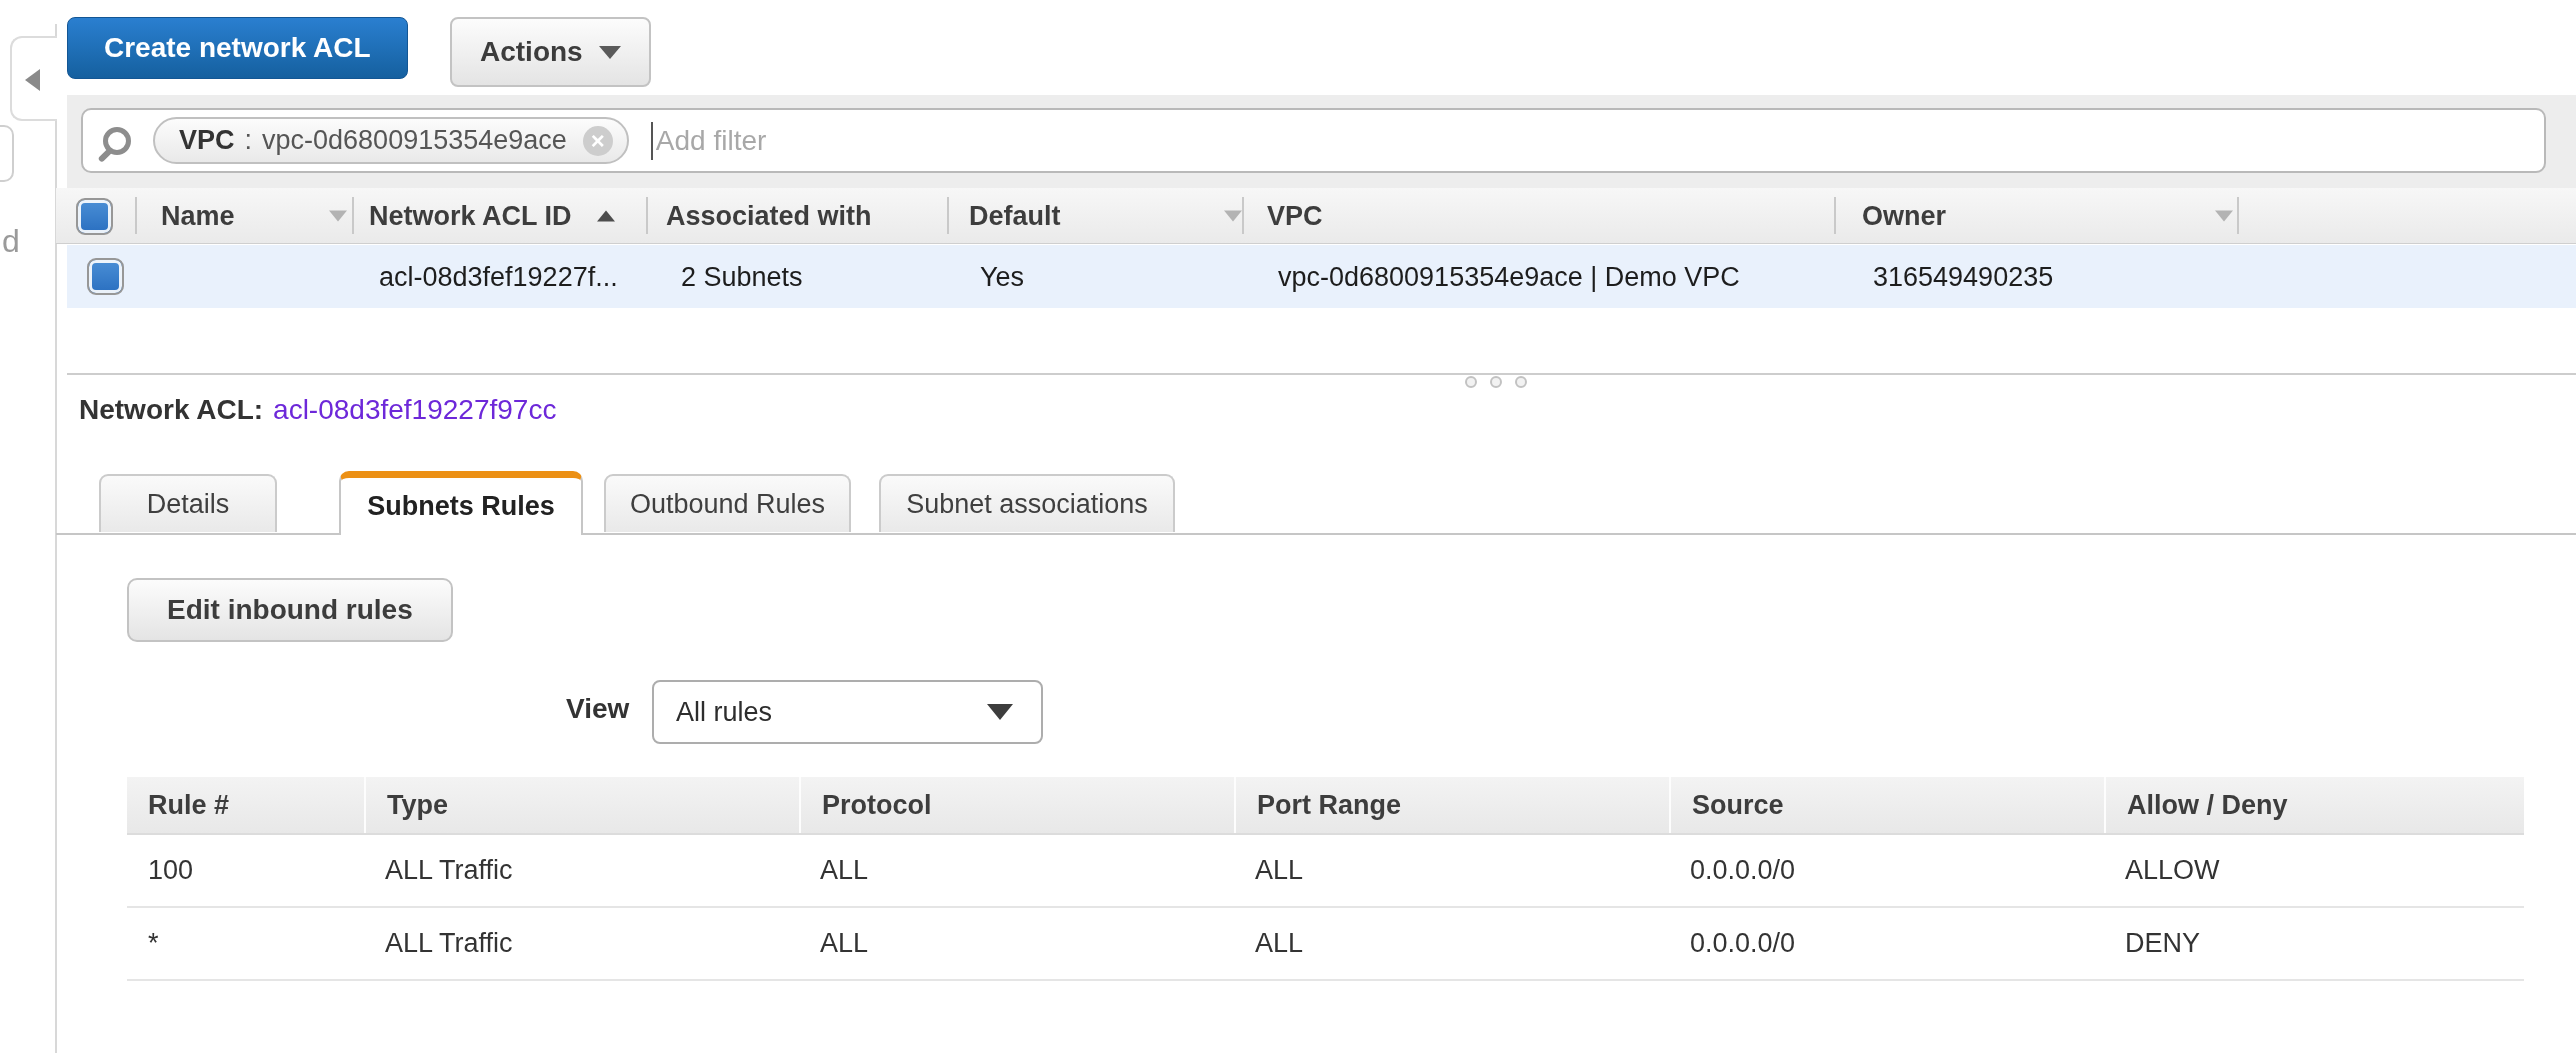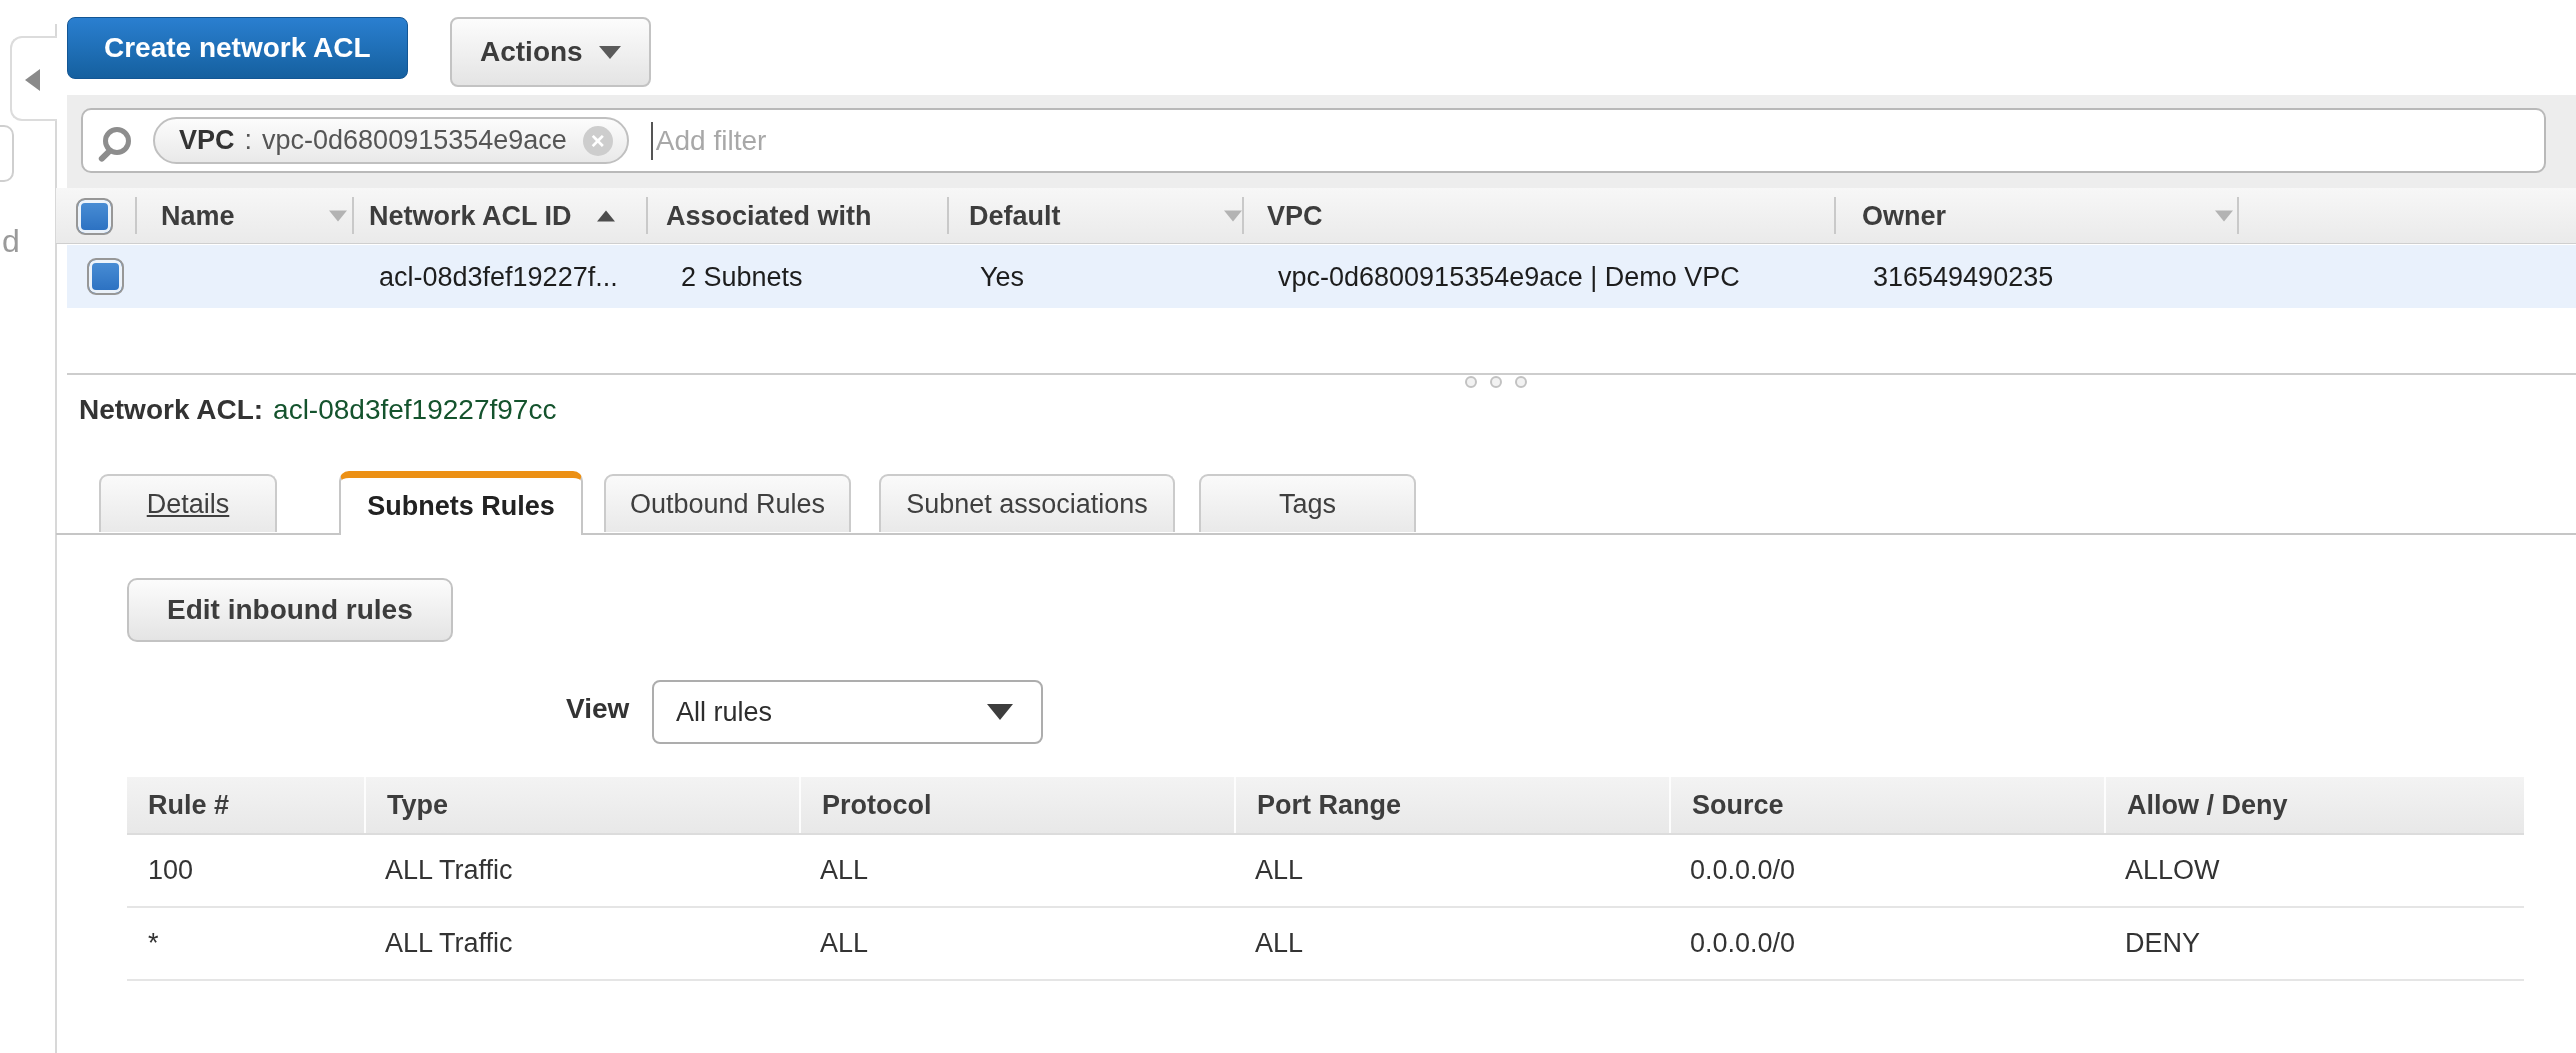--- a/index.html
+++ b/index.html
@@ -64,29 +64,29 @@
   .link { color:#2476b9; cursor:pointer; text-decoration:none; }
 
   
   .split-line { position:absolute; left:67px; right:0; top:373px; height:2px; background:#cdcdcd; }
   .split-dots { position:absolute; left:1465px; top:376px; display:flex; gap:13px; cursor:row-resize; }
   .split-dots i { width:12px; height:12px; border-radius:50%; background:#f2f2f2; border:2px solid #c2c2c2; }
 
   
   .section-heading { position:absolute; left:79px; top:394px; font-size:28px; display:flex; }
   .section-heading .lbl { font-weight:bold; color:#333; }
-  .section-heading .val { color:#14532d; margin-left:10px; }
+  .section-heading .val { color:#6d28d9; margin-left:10px; }
 
   .tab-baseline { position:absolute; left:56px; right:0; top:533px; height:2px; background:#c6c6c6; z-index:1; }
   .tab { position:absolute; top:474px; height:58px; display:flex; align-items:center; justify-content:center;
     background:linear-gradient(#fafafa,#e9e9e9); border:2px solid #cbcbcb; border-bottom:none;
     border-radius:9px 9px 0 0; font-size:27px; color:#3f3f3f; cursor:pointer; z-index:1; }
   .tab.active { top:471px; height:64px; background:#fff; border:2px solid #c6c6c6; border-bottom:none;
     border-top:7px solid #ec9014; border-radius:10px 10px 0 0; font-weight:bold; color:#222; z-index:3; }
-  .tab-details  { left:99px;  width:178px;text-decoration:underline; }
+  .tab-details  { left:99px;  width:178px; }
   .tab-inbound  { left:339px;  width:244px; }
   .tab-outbound { left:604px;  width:247px; }
   .tab-subnet   { left:879px;  width:296px; }
   .tab-tags     { left:1199px; width:217px; }
 
   .edit-btn { position:absolute; left:127px; top:578px; height:64px; padding:0 38px; border-radius:10px; }
 
   .view-label { position:absolute; left:566px; top:693px; font-size:28px; font-weight:bold; color:#333; }
   .view-select { position:absolute; left:652px; top:680px; width:391px; height:64px; background:#fff;
     border:2px solid #adadad; border-radius:8px; display:flex; align-items:center; padding-left:22px;
@@ -189,23 +189,20 @@
   </div>
   <div class="tab tab-inbound active">
     <span>Subnets Rules</span>
   </div>
   <div class="tab tab-outbound">
     <span>Outbound Rules</span>
   </div>
   <div class="tab tab-subnet">
     <span>Subnet associations</span>
   </div>
-  <div class="tab tab-tags">
-    <span>Tags</span>
-  </div>
 
   <button class="btn btn-default edit-btn">
     <span>Edit inbound rules</span>
   </button>
 
   <div class="view-label">View</div>
   <div class="view-select">
     <span>All rules</span>
     <span class="sel-caret"></span>
   </div>

